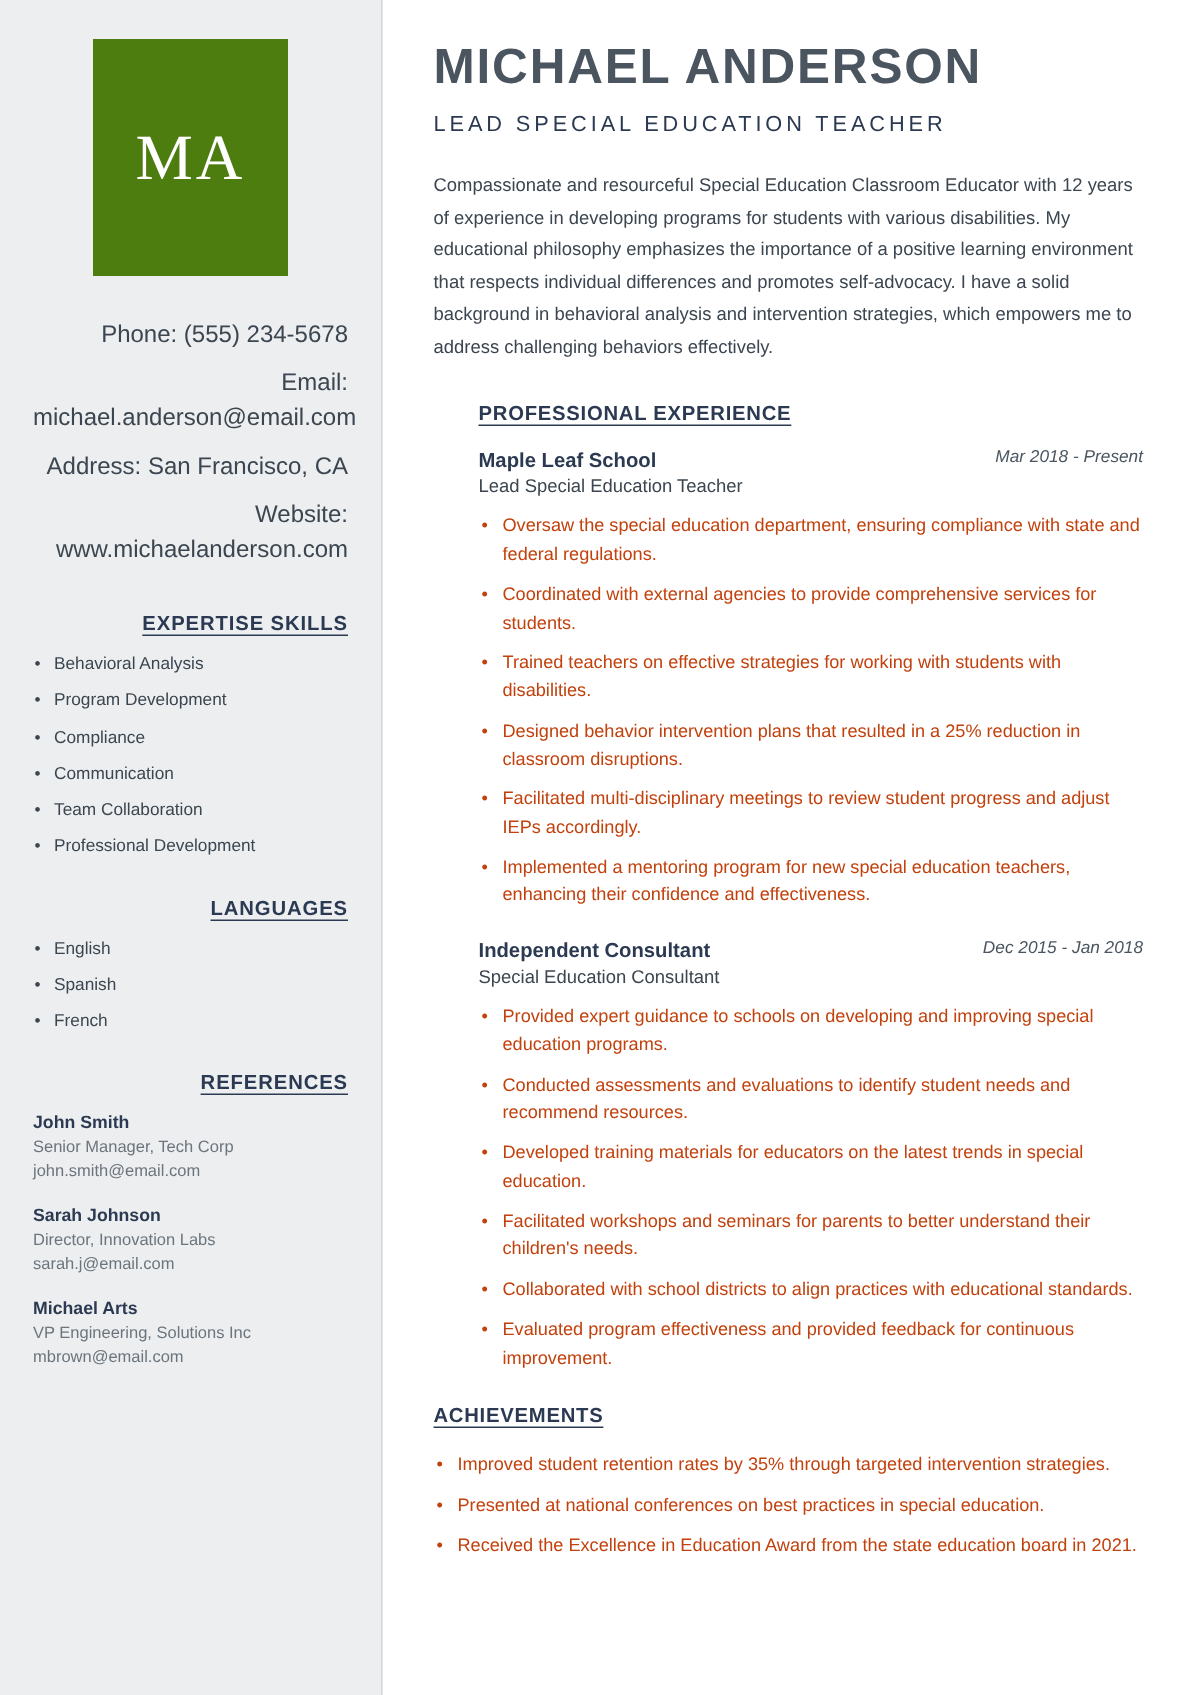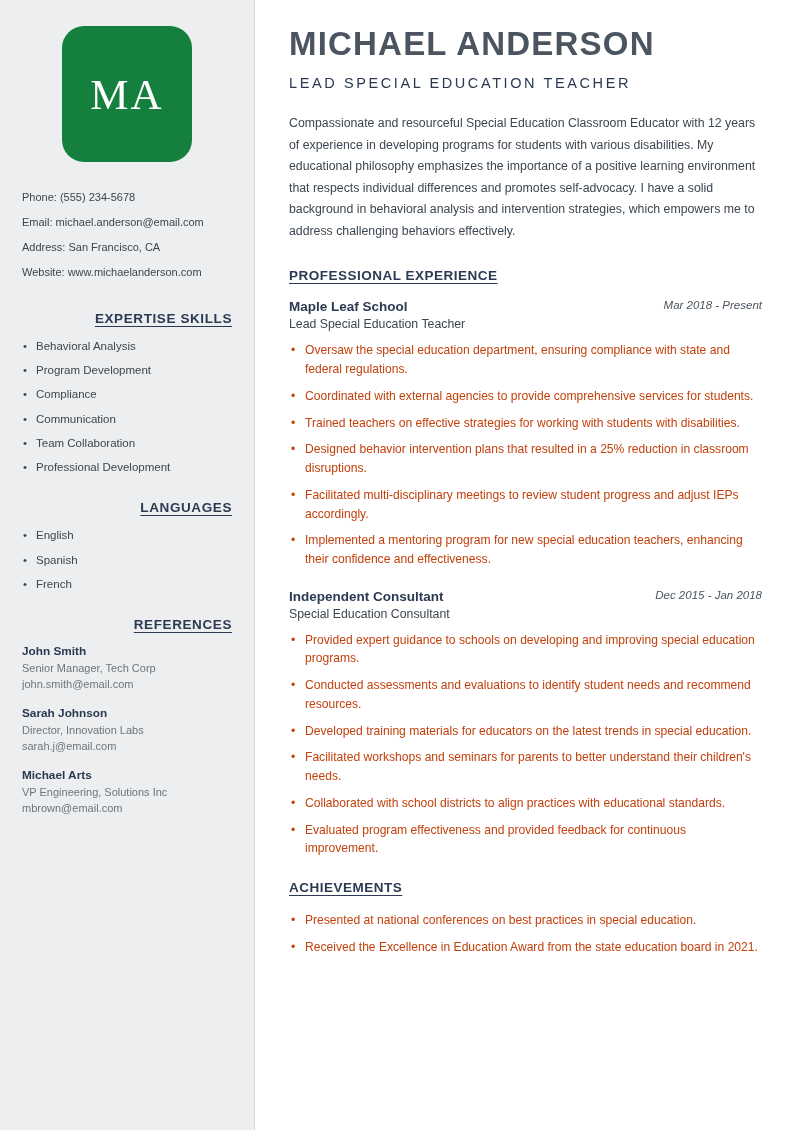--- a/index.html
+++ b/index.html
@@ -24,40 +24,40 @@
     padding: 26px 22px 20px 22px;
     flex: 0 0 255px;
   }
   .monogram-wrap {
     display: flex;
     justify-content: center;
     margin-bottom: 28px;
   }
   .monogram {
     width: 130px;
-    height: 136px;
-    background: #15803d;
+    height: 158px;
+    background: #4d7c0f;
     color: #ffffff;
     display: flex;
     align-items: center;
     justify-content: center;
     font-size: 43px;
     letter-spacing: 2px;
     font-weight: 400;
     font-family: "Liberation Serif", serif;
-    border-radius: 22px;
   }
   .contact-list {
     margin-bottom: 30px;
   }
   .contact-list div {
-    font-size: 11px;
+    font-size: 16px;
     color: #3c4650;
     line-height: 1.45;
     margin-bottom: 9px;
+    text-align: right;
   }
   .side-heading {
     font-size: 13.5px;
     font-weight: bold;
     color: #2b3a52;
     letter-spacing: 0.6px;
     text-decoration: underline;
     text-underline-offset: 3px;
     margin-bottom: 12px;
     margin-top: 4px;
@@ -159,21 +159,21 @@
     margin-bottom: 8px;
     padding-left: 16px;
     position: relative;
   }
   ul.main-ul li:before {
     content: "•";
     position: absolute;
     left: 2px;
     top: 0;
   }
-  .section { margin-bottom: 8px; }
+  .section { margin-bottom: 8px; margin-left: 30px; }
   .ach-section { margin-top: 22px; }
 </style>
 </head>
 <body>
 
 <div class="page">
 
   <aside class="sidebar">
 
     <div class="monogram-wrap">
@@ -272,19 +272,20 @@
           <li>Facilitated workshops and seminars for parents to better understand their children's needs.</li>
           <li>Collaborated with school districts to align practices with educational standards.</li>
           <li>Evaluated program effectiveness and provided feedback for continuous improvement.</li>
         </ul>
       </div>
     </section>
 
     <section class="ach-section">
       <div class="main-heading">ACHIEVEMENTS</div>
       <ul class="main-ul">
+        <li>Improved student retention rates by 35% through targeted intervention strategies.</li>
         <li>Presented at national conferences on best practices in special education.</li>
         <li>Received the Excellence in Education Award from the state education board in 2021.</li>
       </ul>
     </section>
 
   </main>
 </div>
 
 </body></html>

